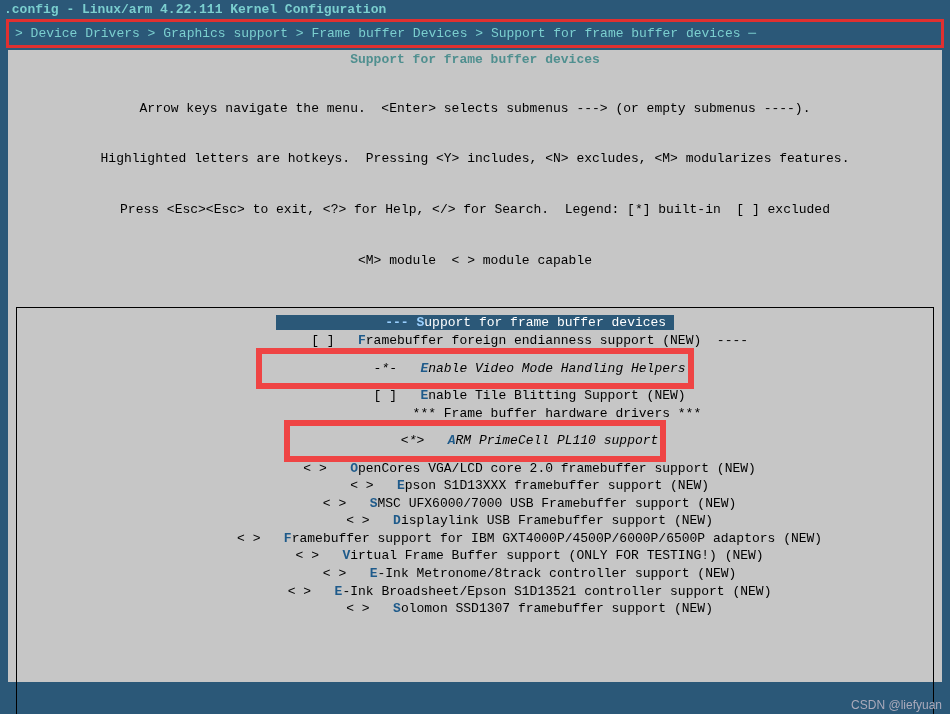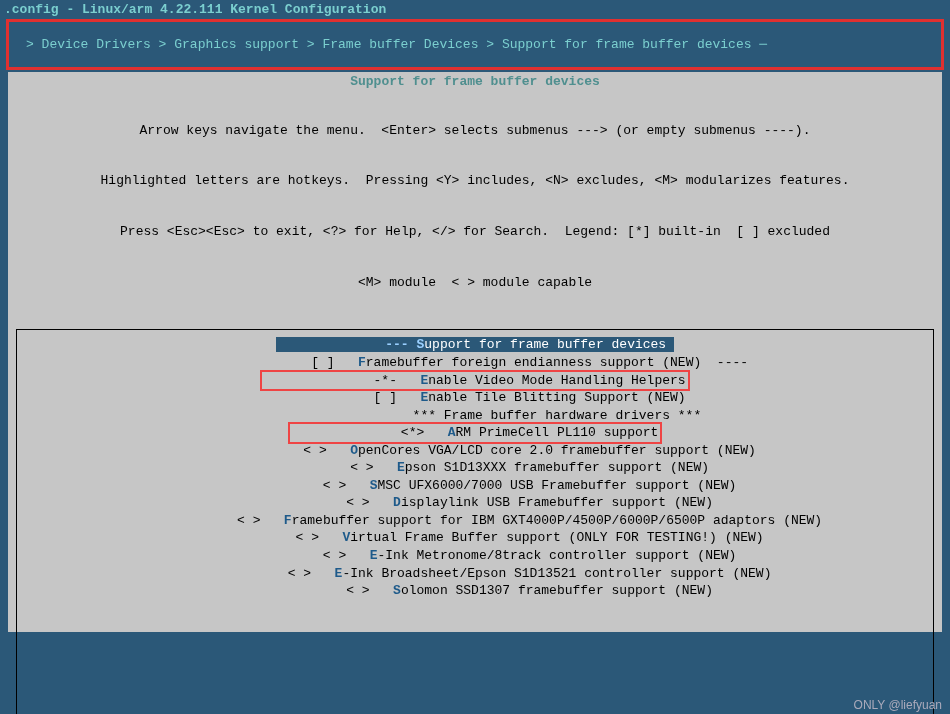--- a/index.html
+++ b/index.html
@@ -14,37 +14,37 @@
     position: relative;
   }
   .title-bar {
     color: #7bcfcf;
     padding: 2px 4px;
     font-weight: bold;
   }
   .breadcrumb-box {
     border: 3px solid #e03030;
     margin: 0 6px 2px 6px;
-    padding: 15px;
+    padding: 4px;
   }
   .breadcrumb {
     color: #7bcfcf;
     padding: 0 2px;
   }
   .subtitle {
     color: #4f8f8f;
     text-align: center;
     margin-top: -2px;
     font-weight: bold;
   }
   .main-panel {
     background: #c6c6c6;
     margin: 0 8px 8px 8px;
     padding: 4px 8px 8px 8px;
-    height: 560px;
+    height: 632px;
     box-sizing: border-box;
     position: relative;
   }
   .help-text {
     color: #000;
     white-space: pre;
     line-height: 1.3;
     margin-bottom: 4px;
     text-align: center;
   }
@@ -63,24 +63,25 @@
     text-align: center;
   }
   .menu-row .hl { color: #1e5a8a; font-weight: bold; }
   .selected-row {
     background: #2b5878;
     color: #fff;
     display: inline;
   }
   .selected-row .hl { color: #9ad0ff; font-weight: bold; }
   .red-box {
-    border: 2px solid #ef4444;
+    border: 6px solid #ef4444;
     display: inline-block;
     margin: -2px -3px;
-    padding: 0 2px;
+    padding: 6px 2px;
+    font-style: italic;
   }
   .watermark {
     position: absolute;
     right: 8px;
     bottom: 2px;
     color: #aab;
     font-family: sans-serif;
     font-size: 12px;
   }
 </style>
@@ -116,13 +117,13 @@
       <div class="menu-row"><span>&nbsp;&nbsp;&nbsp;&nbsp;&nbsp;&nbsp;&nbsp;&nbsp;&nbsp;&nbsp;&nbsp;&nbsp;&nbsp;&nbsp;&lt; &gt;&nbsp;&nbsp;&nbsp;<span class="hl">D</span>isplaylink USB Framebuffer support (NEW)</span></div>
       <div class="menu-row"><span>&nbsp;&nbsp;&nbsp;&nbsp;&nbsp;&nbsp;&nbsp;&nbsp;&nbsp;&nbsp;&nbsp;&nbsp;&nbsp;&nbsp;&lt; &gt;&nbsp;&nbsp;&nbsp;<span class="hl">F</span>ramebuffer support for IBM GXT4000P/4500P/6000P/6500P adaptors (NEW)</span></div>
       <div class="menu-row"><span>&nbsp;&nbsp;&nbsp;&nbsp;&nbsp;&nbsp;&nbsp;&nbsp;&nbsp;&nbsp;&nbsp;&nbsp;&nbsp;&nbsp;&lt; &gt;&nbsp;&nbsp;&nbsp;<span class="hl">V</span>irtual Frame Buffer support (ONLY FOR TESTING!) (NEW)</span></div>
       <div class="menu-row"><span>&nbsp;&nbsp;&nbsp;&nbsp;&nbsp;&nbsp;&nbsp;&nbsp;&nbsp;&nbsp;&nbsp;&nbsp;&nbsp;&nbsp;&lt; &gt;&nbsp;&nbsp;&nbsp;<span class="hl">E</span>-Ink Metronome/8track controller support (NEW)</span></div>
       <div class="menu-row"><span>&nbsp;&nbsp;&nbsp;&nbsp;&nbsp;&nbsp;&nbsp;&nbsp;&nbsp;&nbsp;&nbsp;&nbsp;&nbsp;&nbsp;&lt; &gt;&nbsp;&nbsp;&nbsp;<span class="hl">E</span>-Ink Broadsheet/Epson S1D13521 controller support (NEW)</span></div>
       <div class="menu-row"><span>&nbsp;&nbsp;&nbsp;&nbsp;&nbsp;&nbsp;&nbsp;&nbsp;&nbsp;&nbsp;&nbsp;&nbsp;&nbsp;&nbsp;&lt; &gt;&nbsp;&nbsp;&nbsp;<span class="hl">S</span>olomon SSD1307 framebuffer support (NEW)</span></div>
     </div>
 
 </div>
 
-<div class="watermark">ONLY @liefyuan</div>
+<div class="watermark">CSDN @liefyuan</div>
 
 </body></html>

